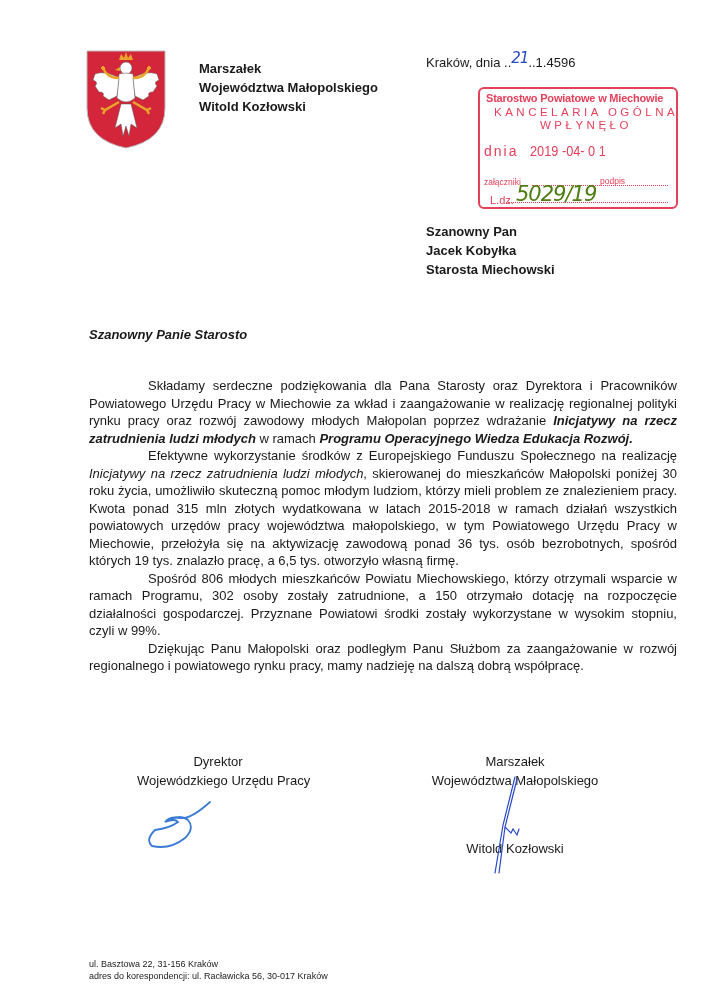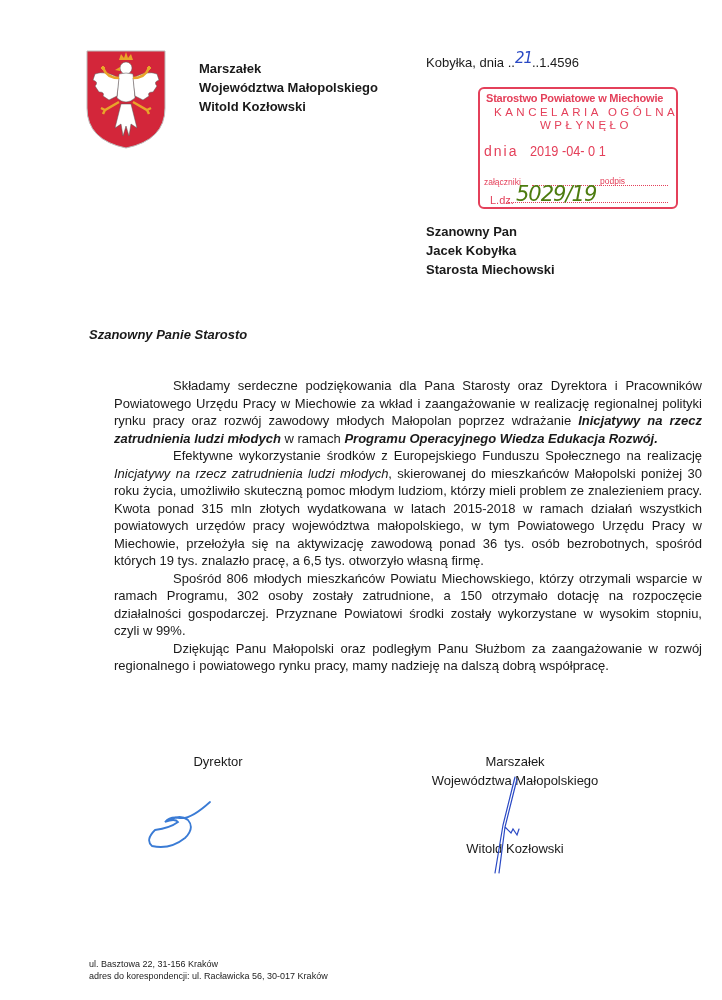--- a/index.html
+++ b/index.html
@@ -41,21 +41,21 @@
     font-family: "DejaVu Sans", sans-serif; font-style: italic; letter-spacing: -1px; white-space: nowrap;
   }
 
   
   #recipient { left: 426px; top: 222px; font-weight: bold; font-size: 13px; line-height: 19px; }
   #recipient div { white-space: nowrap; }
 
   #salutation { left: 89px; top: 327px; font-weight: bold; font-style: italic; font-size: 13px; }
 
   
-  #body { left: 89px; top: 377px; width: 588px; font-size: 13px; line-height: 17.5px; margin-left: 25px; }
+  #body { left: 89px; top: 377px; width: 588px; font-size: 13px; line-height: 17.5px; }
   #body p { margin: 0; text-align: justify; text-indent: 59px; }
   #body .bi { font-weight: bold; font-style: italic; }
   #body .it { font-style: italic; }
 
   
   .sig { font-size: 13px; line-height: 18.5px; text-align: center; white-space: nowrap; }
   #sig-left { left: 89px; top: 753px; width: 162px; margin-left: 48px; }
   #sig-left .name { position: absolute; top: 87px; left: 0; width: 162px; }
   #sig-right { left: 430px; top: 753px; width: 170px; }
   #sig-right .name { position: absolute; top: 87px; left: 0; width: 170px; }
@@ -96,21 +96,21 @@
   </svg>
 </div>
 
 <div id="sender" class="abs">
   <div>Marszałek</div>
   <div>Województwa Małopolskiego</div>
   <div>Witold Kozłowski</div>
 </div>
 
 <div id="date" class="abs">
-  <span>Kobyłka, dnia </span><span>..</span><span class="day">21</span><span>..</span><span>1.4596</span>
+  <span>Kraków, dnia </span><span>..</span><span class="day">21</span><span>..</span><span>1.4596</span>
 </div>
 
 <div id="stamp" class="abs">
   <div class="s1">Starostwo Powiatowe w Miechowie</div>
   <div class="s2">KANCELARIA OGÓLNA</div>
   <div class="s3">WPŁYNĘŁO</div>
   <div class="dnia-lbl">dnia</div>
   <div class="dnia-val">2019 -04- 0 1</div>
   <div class="zal">załączniki</div>
   <div class="dots1"></div>
@@ -130,20 +130,21 @@
 
 <div id="body" class="abs">
   <p><span>Składamy serdeczne podziękowania dla Pana Starosty oraz Dyrektora i Pracowników Powiatowego Urzędu Pracy w Miechowie za wkład i zaangażowanie w realizację regionalnej polityki rynku pracy oraz rozwój zawodowy młodych Małopolan poprzez wdrażanie </span><span class="bi">Inicjatywy na rzecz zatrudnienia ludzi młodych</span><span> w ramach </span><span class="bi">Programu Operacyjnego Wiedza Edukacja Rozwój.</span></p>
   <p><span>Efektywne wykorzystanie środków z Europejskiego Funduszu Społecznego na realizację </span><span class="it">Inicjatywy na rzecz zatrudnienia ludzi młodych</span><span>, skierowanej do mieszkańców Małopolski poniżej 30 roku życia, umożliwiło skuteczną pomoc młodym ludziom, którzy mieli problem ze znalezieniem pracy. Kwota ponad 315 mln złotych wydatkowana w latach 2015-2018 w ramach działań wszystkich powiatowych urzędów pracy województwa małopolskiego, w tym Powiatowego Urzędu Pracy w Miechowie, przełożyła się na aktywizację zawodową ponad 36 tys. osób bezrobotnych, spośród których 19 tys. znalazło pracę, a 6,5 tys. otworzyło własną firmę.</span></p>
   <p>Spośród 806 młodych mieszkańców Powiatu Miechowskiego, którzy otrzymali wsparcie w ramach Programu, 302 osoby zostały zatrudnione, a 150 otrzymało dotację na rozpoczęcie działalności gospodarczej. Przyznane Powiatowi środki zostały wykorzystane w wysokim stopniu, czyli w 99%.</p>
   <p>Dziękując Panu Małopolski oraz podległym Panu Służbom za zaangażowanie w rozwój regionalnego i powiatowego rynku pracy, mamy nadzieję na dalszą dobrą współpracę.</p>
 </div>
 
 <div id="sig-left" class="abs sig">
   <div>Dyrektor</div>
+  <div>Wojewódzkiego Urzędu Pracy</div>
 </div>
 <div id="sig-scribble-left" class="abs">
   <svg viewBox="0 0 80 50" width="80" height="50">
     <path d="M70,2 Q50,20 40,18 Q30,16 25,22 Q35,18 38,22 Q30,28 15,30 Q5,40 12,46 Q30,50 45,38 Q55,28 48,20 Q40,14 30,20" stroke="#3a7bd5" stroke-width="1.8" fill="none" stroke-linecap="round"></path>
   </svg>
 </div>
 
 <div id="sig-right" class="abs sig">
   <div>Marszałek</div>
   <div>Województwa Małopolskiego</div>

